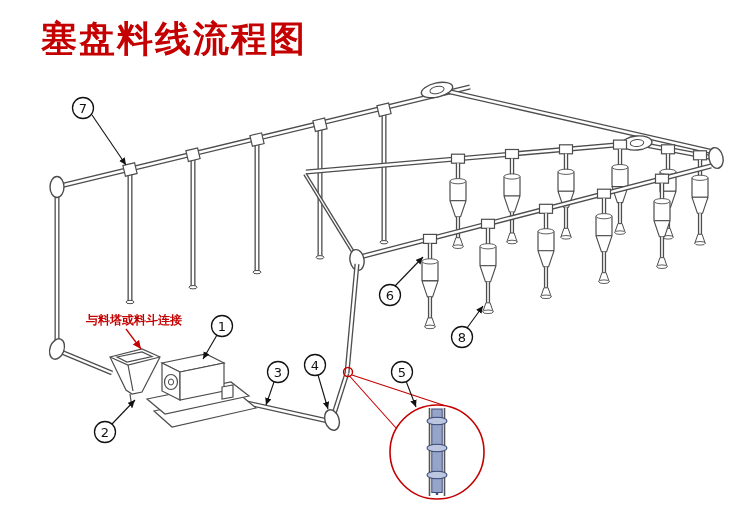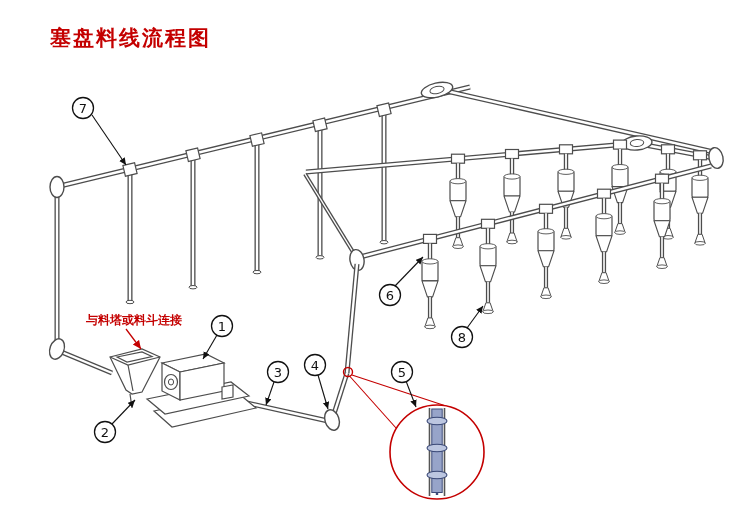--- a/index.html
+++ b/index.html
@@ -1,18 +1,18 @@
 <!DOCTYPE html>
 <html><head>
 <meta charset="utf-8">
 <style>
   html,body{margin:0;padding:0;background:#fff;}
   .page{position:relative;width:754px;height:513px;background:#fff;overflow:hidden;
         font-family:"DejaVu Sans","Liberation Sans",sans-serif;}
-  .title{position:absolute;left:38px;top:12px;margin:12px;font-size:21px;font-weight:bold;
+  .title{position:absolute;left:38px;top:12px;margin:3px;font-size:36px;font-weight:bold;
          color:#c40000;letter-spacing:2px;z-index:2;}
   svg{position:absolute;left:0;top:0;z-index:1;}
   svg text.note{fill:#c40000;font-size:12px;font-weight:bold;}
   svg text.co{fill:#111;font-size:13px;}
 </style>
 </head>
 <body>
 
 <div class="page">
   <h1 class="title">塞盘料线流程图</h1>

